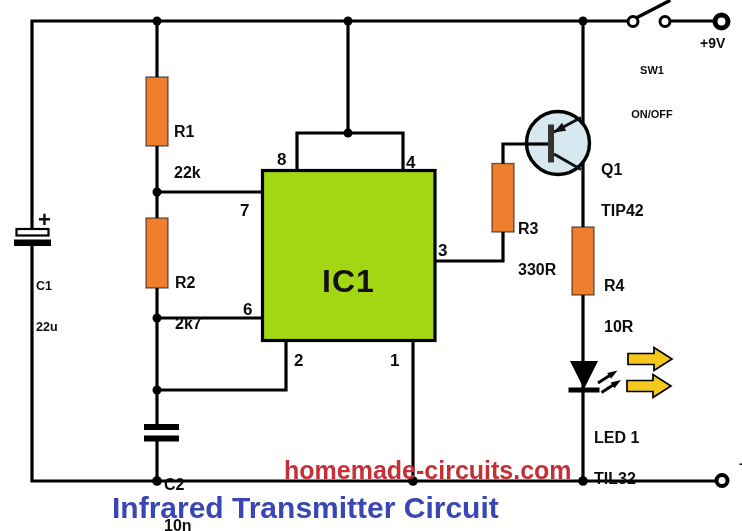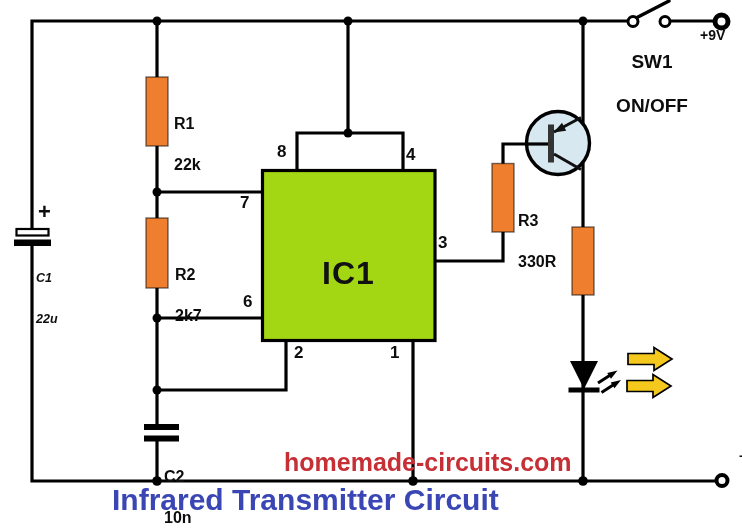--- a/index.html
+++ b/index.html
@@ -1,26 +1,26 @@
 <!DOCTYPE html>
 <html><head>
 <meta charset="utf-8">
 <style>
   html,body{margin:0;padding:0;background:#fff;}
   #canvas{position:relative;width:742px;height:531px;background:#fff;
           font-family:"Liberation Sans","DejaVu Sans",sans-serif;overflow:hidden;}
   #circuit-svg{position:absolute;left:0;top:0;}
-  .lbl{position:absolute;color:#0d0d0d;font-weight:bold;white-space:pre;}
+  .lbl{position:absolute;color:#0d0d0d;font-weight:bold;white-space:pre;margin-top:8px;}
   .comp{font-size:16px;line-height:13.5px;}
   .comp span{display:block;}
   .pin{font-size:17px;line-height:17px;}
   .ic-text{left:262px;top:196px;width:173px;text-align:center;
            font-size:32px;line-height:31px;color:#111;letter-spacing:1px;}
   .ic-text span{display:block;}
-  .sw-lbl{left:616px;top:26px;width:72px;text-align:center;font-size:19px;line-height:14.5px;}
+  .sw-lbl{left:616px;top:26px;width:72px;text-align:center;font-size:11px;line-height:14.5px;}
   .sw-lbl span{display:block;}
   .term{font-size:14px;line-height:14px;}
   .plus-sign{left:38px;top:201px;font-size:22px;line-height:22px;}
   .watermark{left:284px;top:449px;font-size:25px;line-height:26px;color:#C62F35;letter-spacing:0px;}
   .title{left:112px;top:484px;font-size:30px;line-height:32px;color:#3A46B4;}
 </style>
 </head>
 <body>
 
 <div id="canvas">
@@ -102,28 +102,40 @@
     <span>22k</span>
   </div>
   <div class="lbl comp" style="left:175px;top:241px;">
     <span>R2</span>
     <span>2k7</span>
   </div>
   <div class="lbl comp" style="left:518px;top:187px;">
     <span>R3</span>
     <span>330R</span>
   </div>
-  <div class="lbl comp" style="left:36px;top:245px;font-size:12.5px;font-style:italic;">
+  <div class="lbl comp" style="left:604px;top:244px;">
+    <span>R4</span>
+    <span>10R</span>
+  </div>
+  <div class="lbl comp" style="left:36px;top:245px;font-size:12.5px;">
     <span>C1</span>
     <span>22u</span>
   </div>
   <div class="lbl plus-sign">+</div>
   <div class="lbl comp" style="left:164px;top:443px;">
     <span>C2</span>
     <span>10n</span>
+  </div>
+  <div class="lbl comp" style="left:601px;top:128px;">
+    <span>Q1</span>
+    <span>TIP42</span>
+  </div>
+  <div class="lbl comp" style="left:594px;top:396px;">
+    <span>LED 1</span>
+    <span>TIL32</span>
   </div>
   <div class="lbl sw-lbl">
     <span>SW1</span>
     <span>ON/OFF</span>
   </div>
 
   <div class="lbl term" style="left:700px;top:28px;">+9V</div>
   <div class="lbl term" style="left:739px;top:449px;font-size:13px;">-Ve</div>
 
   <div class="lbl ic-text">

